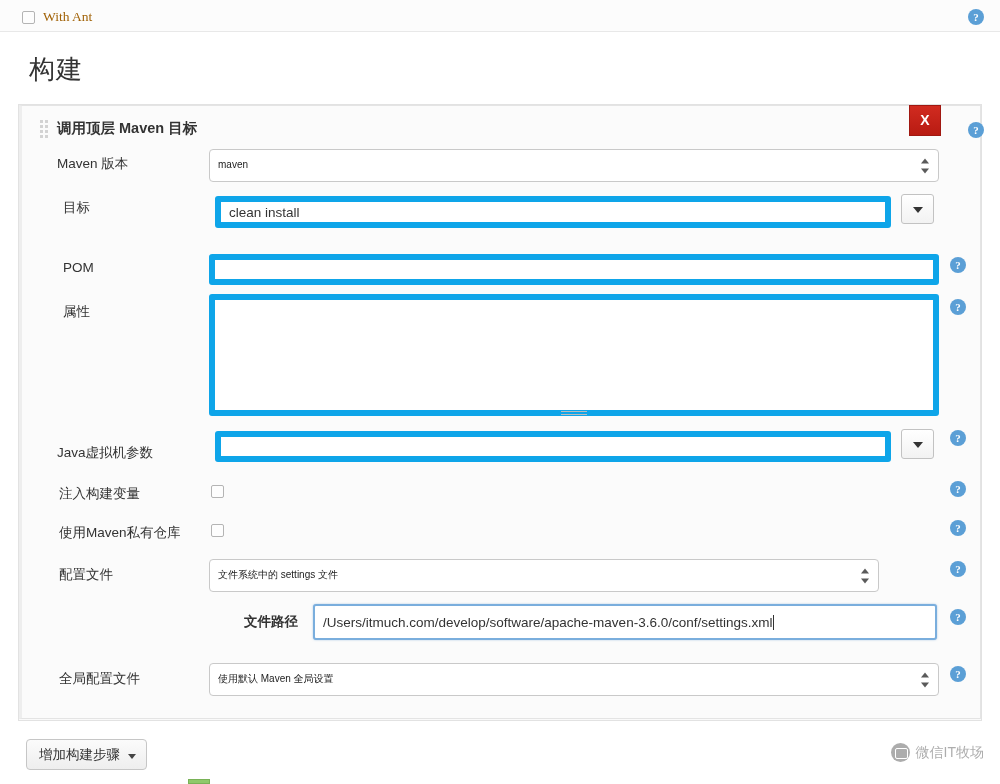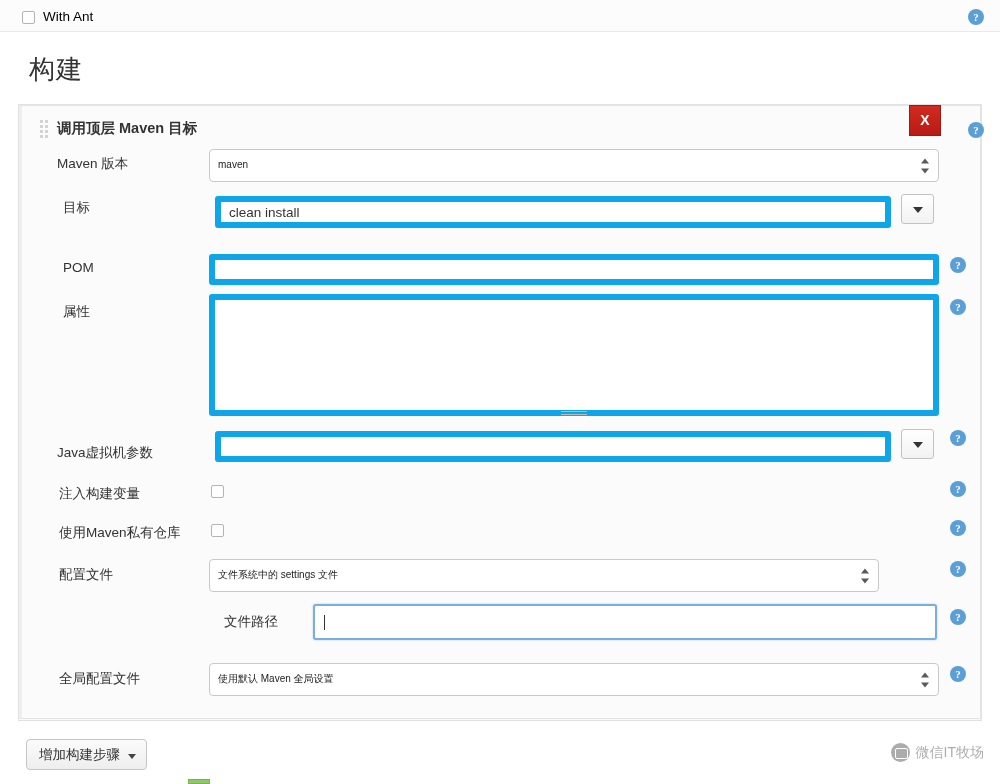--- a/index.html
+++ b/index.html
@@ -30,21 +30,21 @@
     border: 1px solid #b4b4b4;
     border-radius: 2px;
     background: #fdfdfd;
     display: inline-block;
     vertical-align: middle;
     margin: 0;
   }
   .top-row .cb { position: absolute; left: 22px; top: 11px; }
   .top-label {
     position: absolute; left: 43px; top: 9px;
-    font-size: 13.5px; color: #000000;
+    font-size: 13.5px; color: #a16207; font-family: Liberation Serif, serif;
   }
 
   
   .help {
     width: 16px; height: 16px;
     border-radius: 50%;
     background: #5b9fd6;
     color: #ffffff;
     font-size: 11px;
     font-weight: bold;
@@ -331,22 +331,23 @@
 <input type="checkbox" class="cb" style="position: absolute; left: 211px; top: 524px;">
 <span class="help abs" style="right:34px; top:520px;">?</span>
 
 <div class="label" style="left:59px; top:566px;">配置文件</div>
 <div class="select" style="left:209px; top:559px; width:670px; height:33px;">
   <span>文件系统中的 settings 文件</span>
   <span class="arrows"></span>
 </div>
 <span class="help abs" style="right:34px; top:561px;">?</span>
 
-<div class="label" style="left:224px; top:613px;">文件路径</div>
+<div class="label" style="left:244px; top:613px;font-weight:bold;">文件路径</div>
 <div class="field focused" style="left:313px; top:604px; width:624px; height:36px; display:flex; align-items:center; padding:0 8px;">
+  <span>/Users/itmuch.com/develop/software/apache-maven-3.6.0/conf/settings.xml</span>
     <span class="caret"></span>
 </div>
 <span class="help abs" style="right:34px; top:609px;">?</span>
 
 <div class="label" style="left:59px; top:670px;">全局配置文件</div>
 <div class="select" style="left:209px; top:663px; width:730px; height:33px;">
   <span>使用默认 Maven 全局设置</span>
   <span class="arrows"></span>
 </div>
 <span class="help abs" style="right:34px; top:666px;">?</span>

